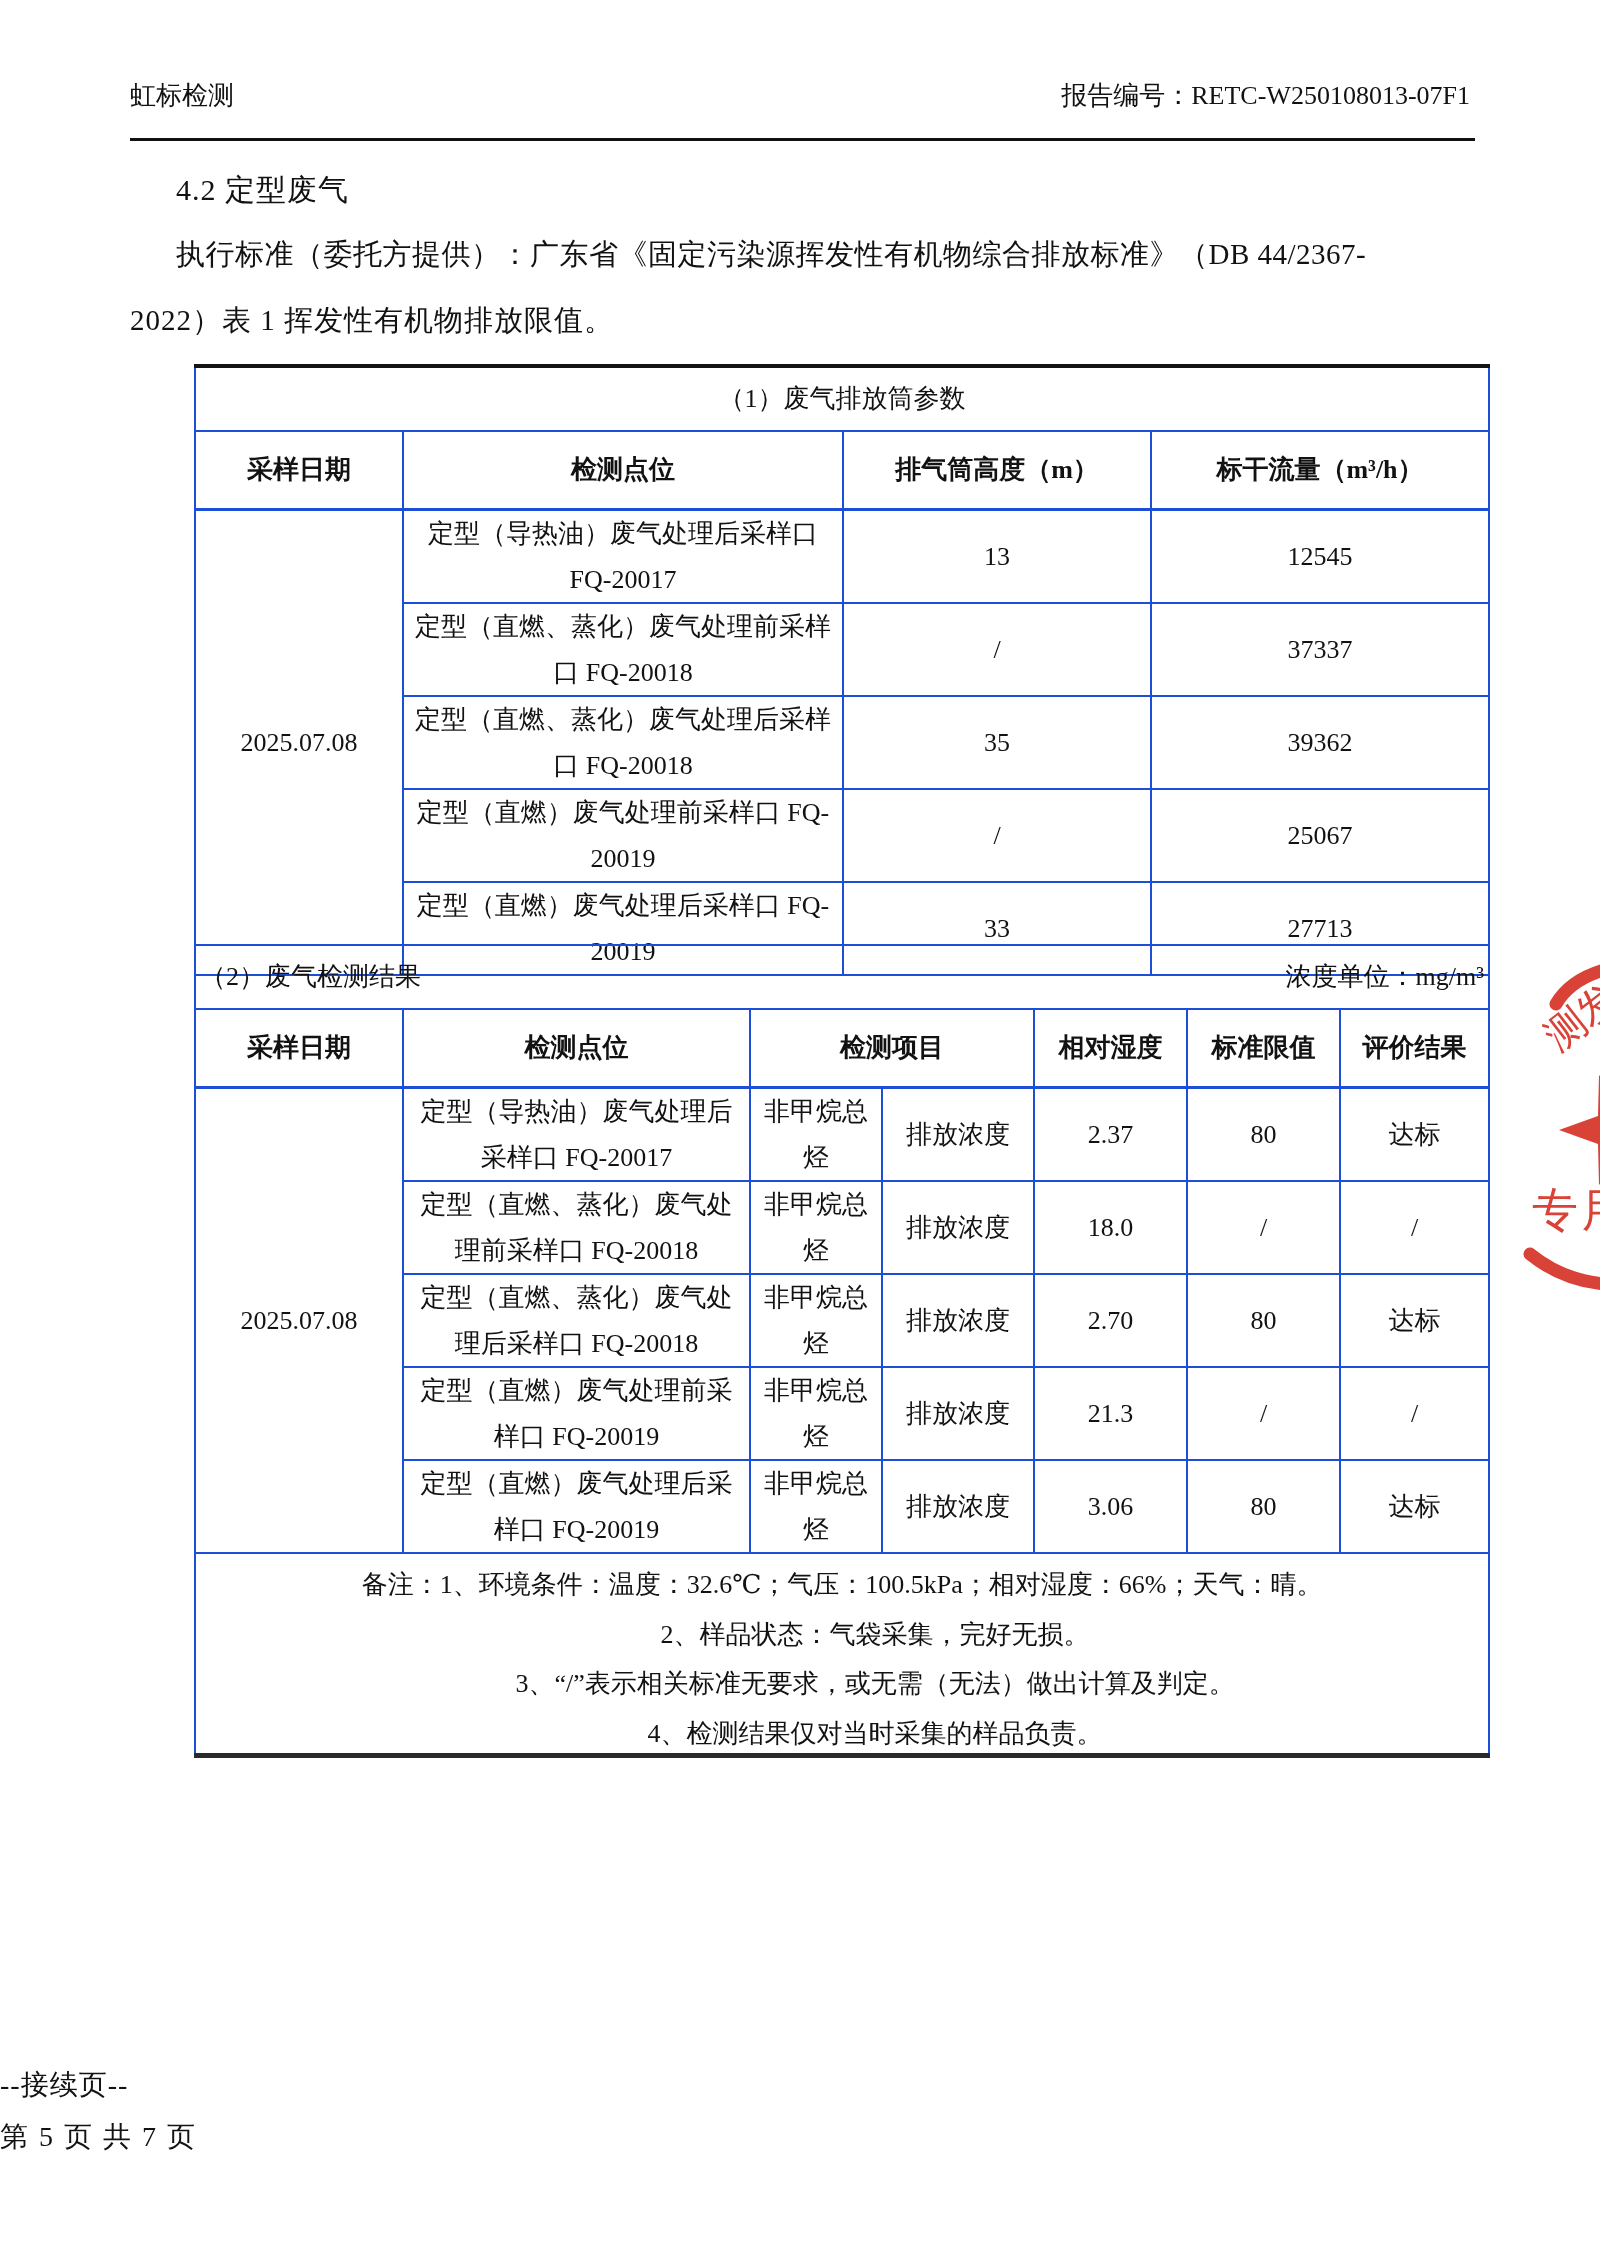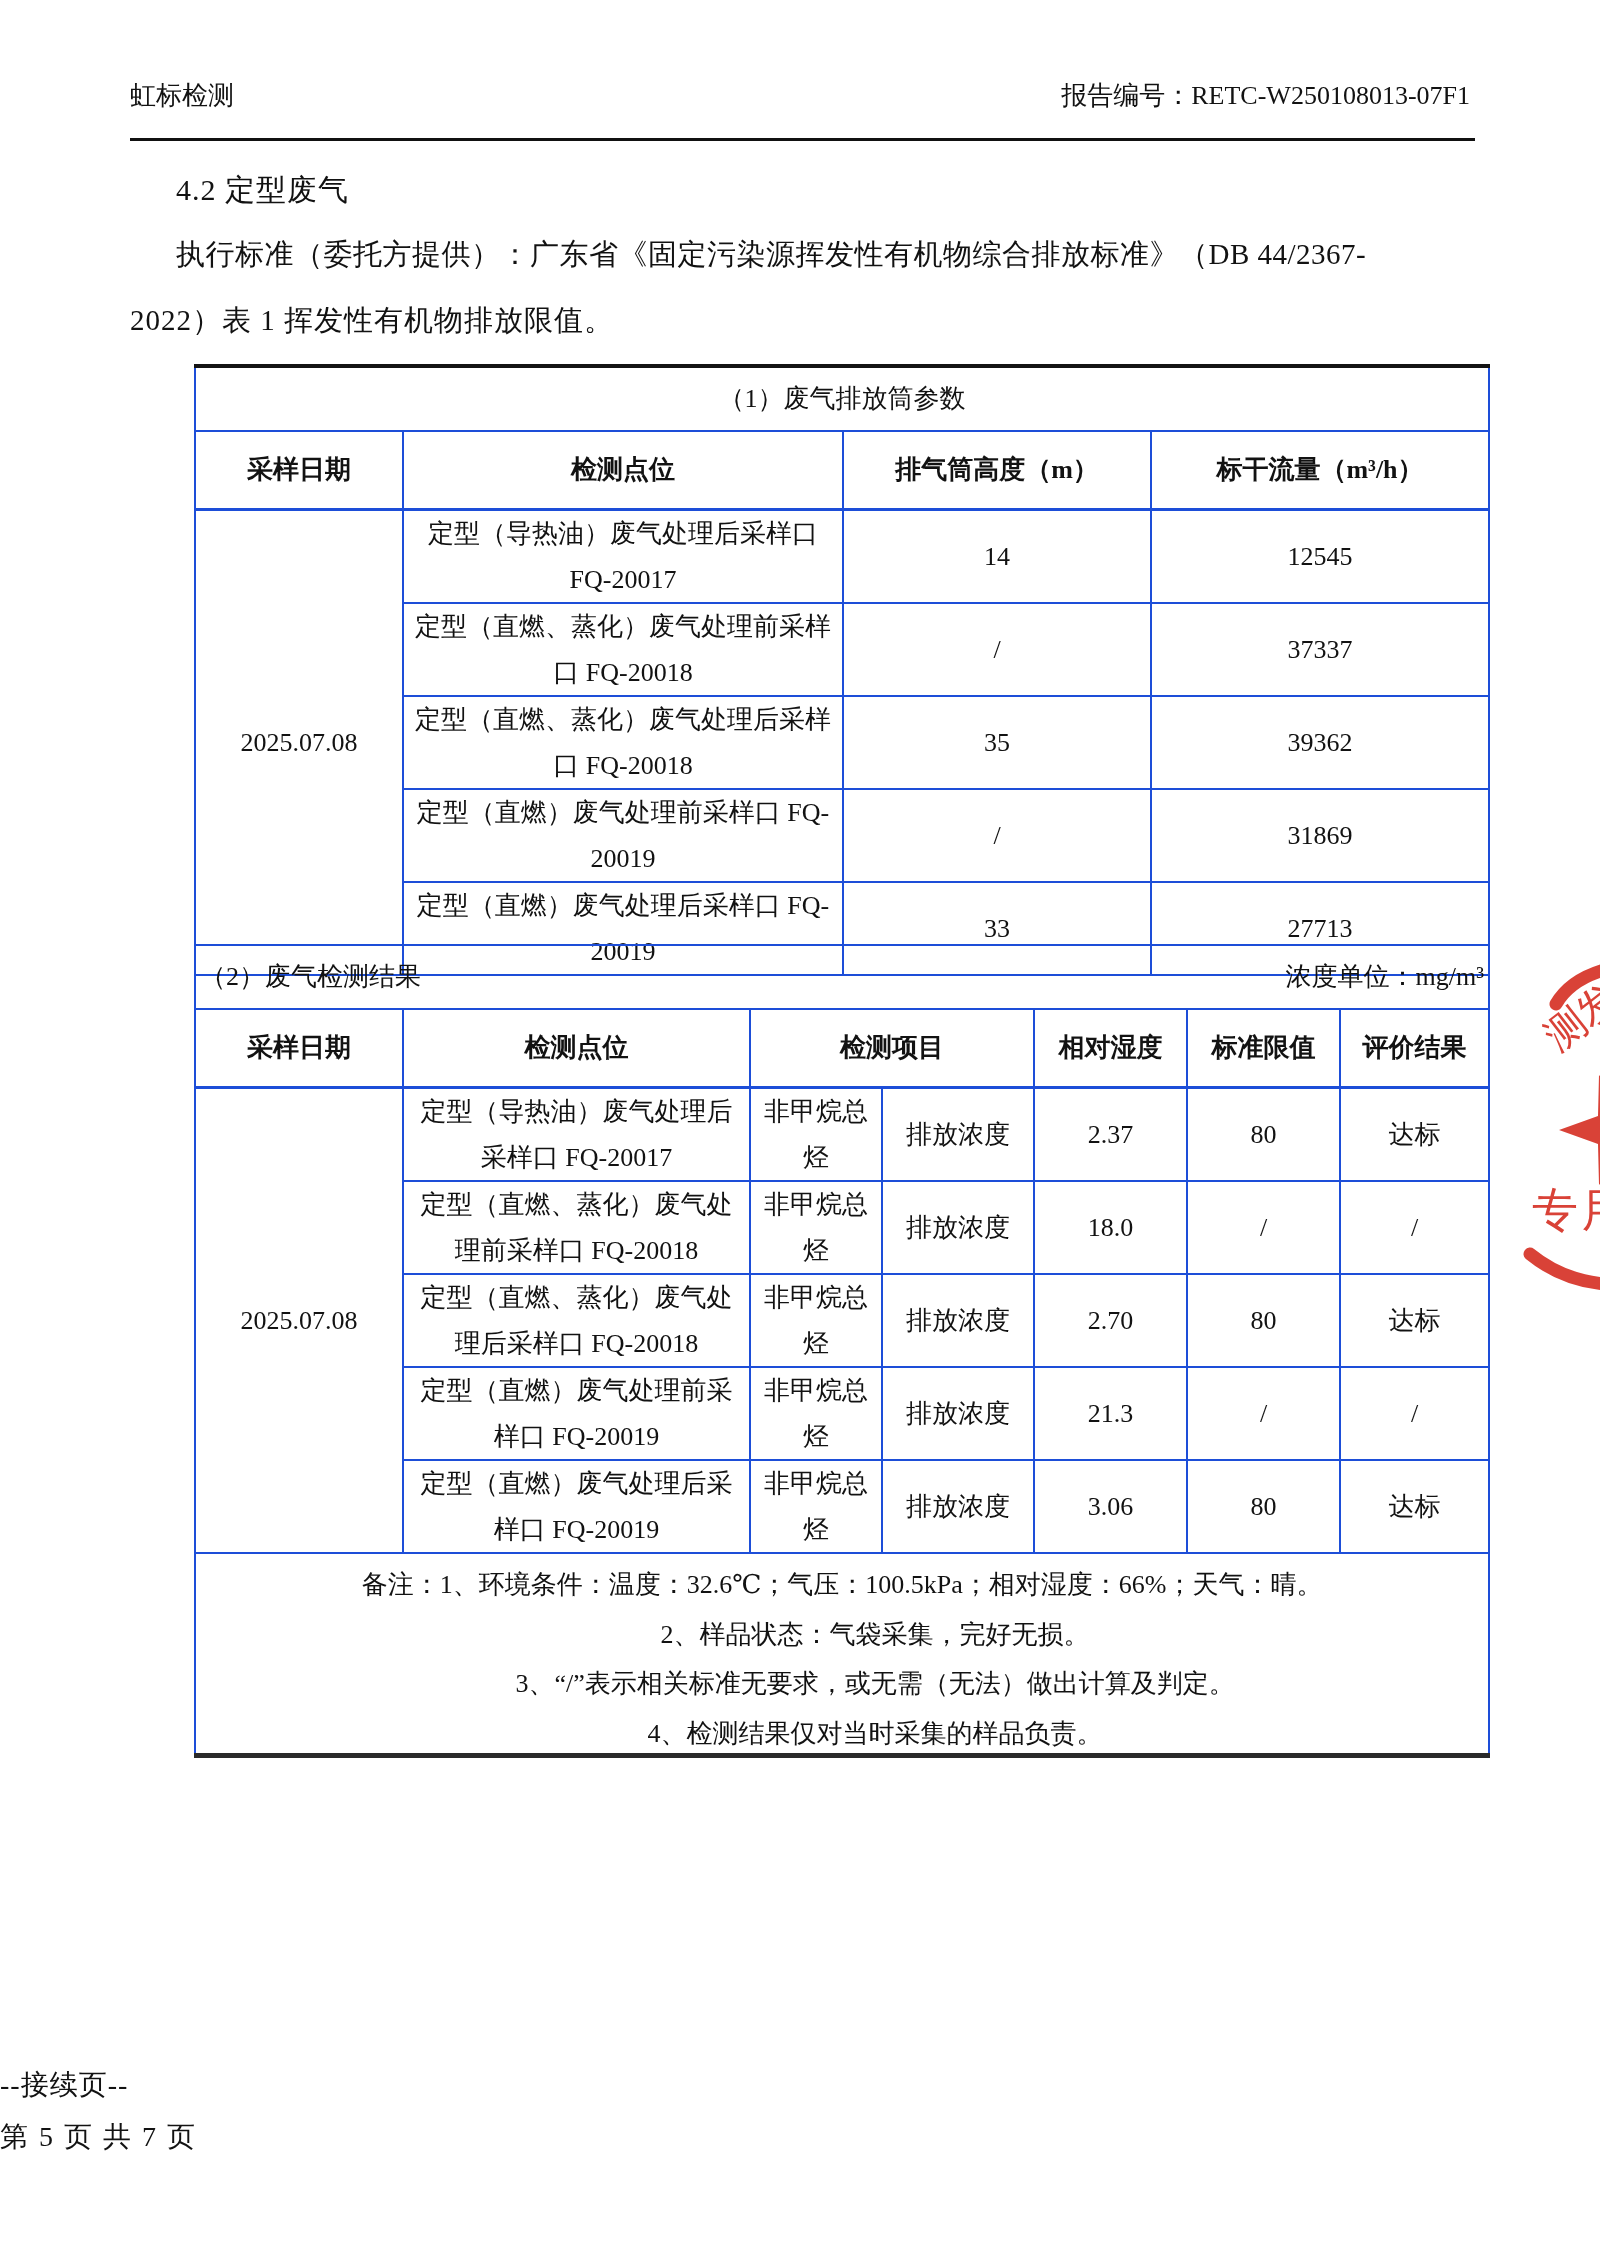--- a/index.html
+++ b/index.html
@@ -72,37 +72,37 @@
     </tr>
     <tr class="hrow">
       <td>采样日期</td>
       <td>检测点位</td>
       <td>排气筒高度（m）</td>
       <td>标干流量（m³/h）</td>
     </tr>
     <tr class="drow">
       <td rowspan="5">2025.07.08</td>
       <td>定型（导热油）废气处理后采样口 FQ-20017</td>
-      <td>14</td>
+      <td>13</td>
       <td>12545</td>
     </tr>
     <tr class="drow">
       <td>定型（直燃、蒸化）废气处理前采样口 FQ-20018</td>
       <td>/</td>
       <td>37337</td>
     </tr>
     <tr class="drow">
       <td>定型（直燃、蒸化）废气处理后采样口 FQ-20018</td>
       <td>35</td>
       <td>39362</td>
     </tr>
     <tr class="drow">
       <td>定型（直燃）废气处理前采样口 FQ-20019</td>
       <td>/</td>
-      <td>31869</td>
+      <td>25067</td>
     </tr>
     <tr class="drow">
       <td>定型（直燃）废气处理后采样口 FQ-20019</td>
       <td>33</td>
       <td>27713</td>
     </tr>
   </tbody>
     </table>
 
   <table class="t t2">

